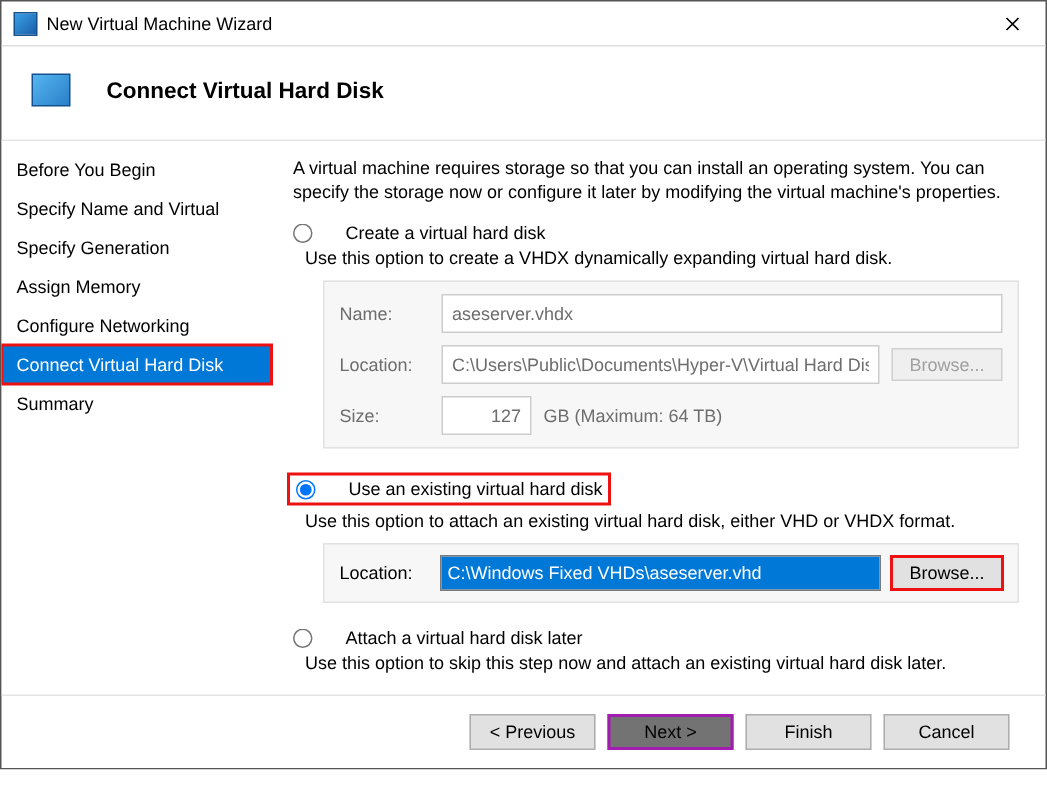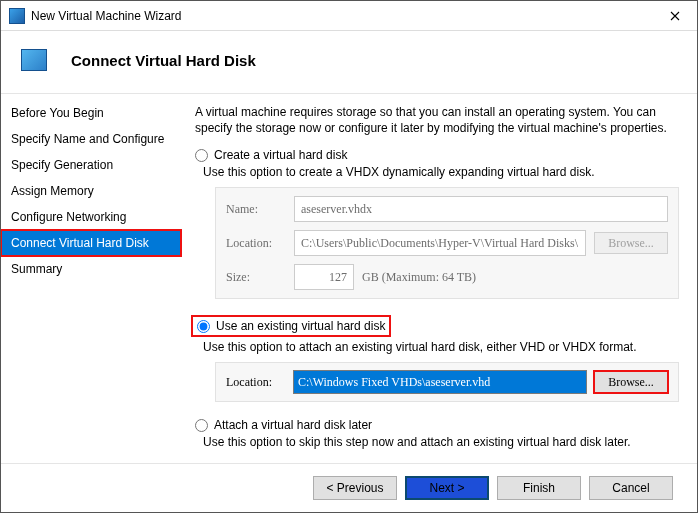--- a/index.html
+++ b/index.html
@@ -82,37 +82,36 @@
 
   .content {
     flex:1;
     padding: 10px 18px 0 14px;
     font-size:12px;
     color:#000;
     overflow:auto;
   }
   .intro { margin-bottom: 12px; line-height:1.35; }
   .opt { margin-bottom: 16px; }
-  .opt-head { display:flex; align-items:center; gap:6px; margin-bottom:3px; }
+  .opt-head { display:flex; align-items:center; gap:22px; margin-bottom:3px; }
   .opt-head input[type=radio]{ margin:0; width:13px;height:13px;}
   .opt-head label { font-size:12px; }
   .opt-head.highlight {
     border: 2px solid #e11;
     padding: 2px 4px;
     margin-left:-4px;
     display:inline-flex;
   }
   .opt-desc { margin-left:8px; margin-bottom:8px; }
 
   .panel {
     margin-left: 20px;
     background:#f7f7f7;
     border:1px solid #e2e2e2;
     padding: 8px 10px;
-    font-family: Liberation Serif, serif;
   }
   .row { display:flex; align-items:center; gap:8px; margin-bottom:8px; }
   .row:last-child{margin-bottom:0;align-items:center;}
   .label { width:60px; color:#6d6d6d; }
   .label.enabled { color:#000; }
   input.text {
     font: inherit;
     height:22px; padding:12px 6px;
     border:1px solid #bbb; background:#fff;
   }
@@ -153,22 +152,22 @@
   }
   .footer button {
     font:inherit;
     height:24px;
     width:84px;
     background:#e1e1e1;
     border:1px solid #adadad;
     cursor:pointer;
   }
   .footer button.primary {
-    border:2px solid #0c4a6e;
-    background:#1d4ed8;
+    border:2px solid #a21caf;
+    background:#737373;
   }
 </style>
 </head>
 <body>
 
 <div class="window">
 
   <div class="titlebar">
     <div class="t-icon"></div>
     <div class="t-text">New Virtual Machine Wizard</div>
@@ -180,21 +179,21 @@
   </div>
 
   <div class="header">
     <div class="h-icon"></div>
     <h1>Connect Virtual Hard Disk</h1>
   </div>
 
   <div class="body">
     <div class="sidebar">
       <div class="step">Before You Begin</div>
-      <div class="step">Specify Name and Configure</div>
+      <div class="step">Specify Name and Virtual</div>
       <div class="step">Specify Generation</div>
       <div class="step">Assign Memory</div>
       <div class="step">Configure Networking</div>
       <div class="step active highlight">Connect Virtual Hard Disk</div>
       <div class="step">Summary</div>
     </div>
 
     <div class="content">
       <div class="intro">A virtual machine requires storage so that you can install an operating system. You can specify the storage now or configure it later by modifying the virtual machine's properties.</div>
 

